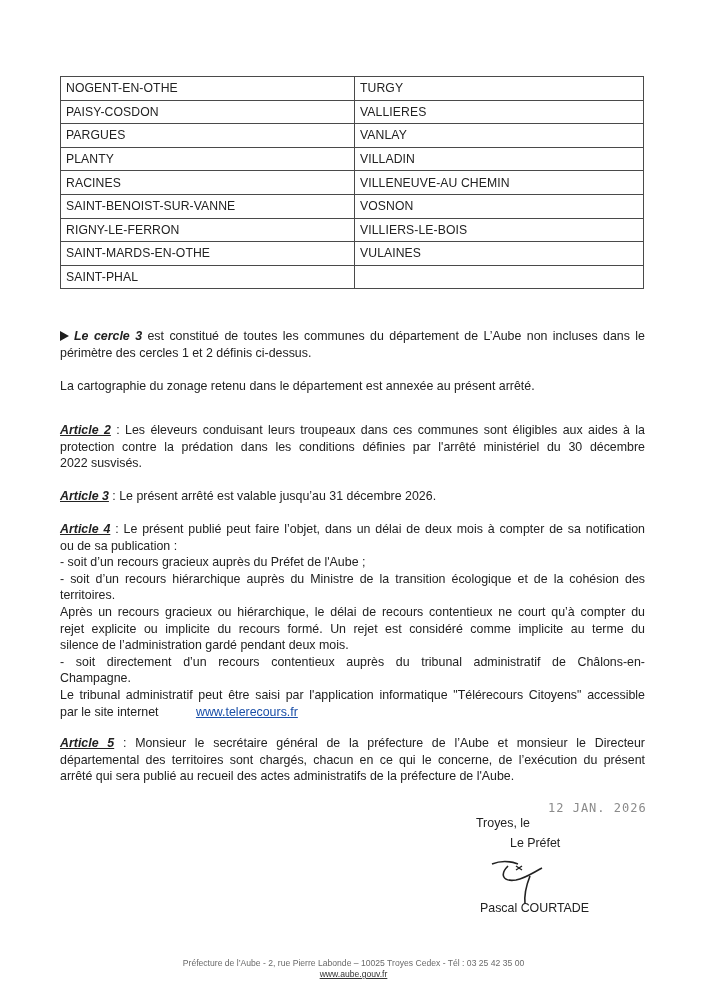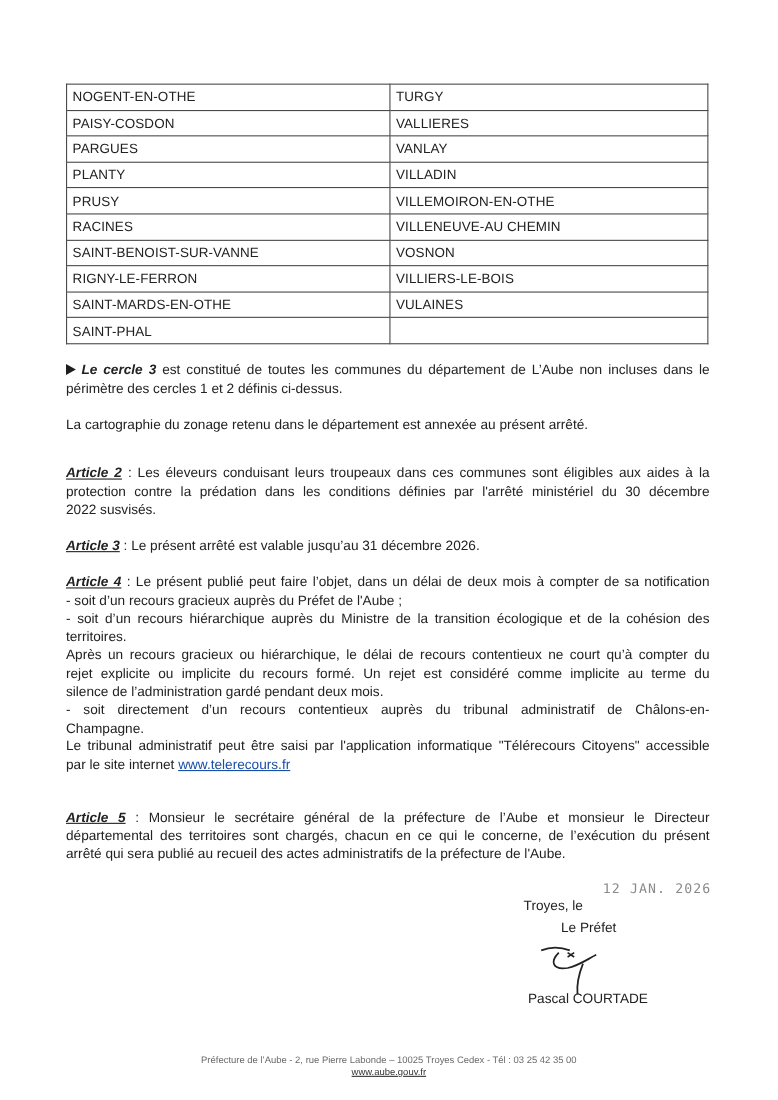--- a/index.html
+++ b/index.html
@@ -23,21 +23,21 @@
   table.communes td.col-left { width: 288px; }
 
   .para {
     position: absolute; left: 60px; width: 585px; font-size: 12.4px;
     line-height: 16.6px; color: #222; text-align: justify;
   }
   .para .article-label { font-weight: bold; font-style: italic; text-decoration: underline; }
   .arrow { display: inline-block; width: 0; height: 0; border-top: 5px solid transparent;
     border-bottom: 5px solid transparent; border-left: 9px solid #1e1e1e; margin-right: 5px; vertical-align: -1px; }
   .cercle { font-weight: bold; font-style: italic; }
-  a.link { color: #1a4fa8; text-decoration: underline; }
+  a.link { color: #1a4fa8; text-decoration: underline; margin-left: 34px; }
   .line { display: block; }
   .justify-last { text-align-last: justify; }
 
   .signature-block { position: absolute; left: 470px; top: 800px; width: 200px; font-size: 12.4px; color: #222; }
   .date-place { position: absolute; left: 6px; top: 16px; text-align: right; }
   .stamp-date {
     position: absolute; left: 78px; top: 1px; font-family: "DejaVu Sans Mono", monospace;
     font-size: 12px; color: #8a8a8a; letter-spacing: 1px;
   }
   .prefet-title { position: absolute; left: 40px; top: 36px; }
@@ -65,24 +65,20 @@
           <td class="col-left">PAISY-COSDON</td>
           <td class="col-right">VALLIERES</td>
         </tr>
         <tr>
           <td class="col-left">PARGUES</td>
           <td class="col-right">VANLAY</td>
         </tr>
         <tr>
           <td class="col-left">PLANTY</td>
           <td class="col-right">VILLADIN</td>
-        </tr>
-        <tr>
-          <td class="col-left">PRUSY</td>
-          <td class="col-right">VILLEMOIRON-EN-OTHE</td>
         </tr>
         <tr>
           <td class="col-left">RACINES</td>
           <td class="col-right">VILLENEUVE-AU CHEMIN</td>
         </tr>
         <tr>
           <td class="col-left">SAINT-BENOIST-SUR-VANNE</td>
           <td class="col-right">VOSNON</td>
         </tr>
         <tr>
@@ -114,20 +110,21 @@
     <span class="line justify-last">protection contre la prédation dans les conditions définies par l'arrêté ministériel du 30 décembre</span>
     <span class="line">2022 susvisés.</span>
   </div>
 
   <div class="para" style="top:488px;">
     <span class="article-label">Article 3</span><span> : Le présent arrêté est valable jusqu’au 31 décembre 2026.</span>
   </div>
 
   <div class="para" style="top:521px;">
     <span class="line justify-last"><span class="article-label">Article 4</span><span> : Le présent publié peut faire l’objet, dans un délai de deux mois à compter de sa notification</span></span>
+    <span class="line">ou de sa publication :</span>
     <span class="line">- soit d’un recours gracieux auprès du Préfet de l'Aube ;</span>
     <span class="line justify-last">- soit d’un recours hiérarchique auprès du Ministre de la transition écologique et de la cohésion des</span>
     <span class="line">territoires.</span>
     <span class="line justify-last">Après un recours gracieux ou hiérarchique, le délai de recours contentieux ne court qu’à compter du</span>
     <span class="line justify-last">rejet explicite ou implicite du recours formé. Un rejet est considéré comme implicite au terme du</span>
     <span class="line">silence de l’administration gardé pendant deux mois.</span>
     <span class="line justify-last">- soit directement d’un recours contentieux auprès du tribunal administratif de Châlons-en-</span>
     <span class="line">Champagne.</span>
     <span class="line justify-last">Le tribunal administratif peut être saisi par l'application informatique "Télérecours Citoyens" accessible</span>
     <span class="line"><span>par le site internet </span><a class="link">www.telerecours.fr</a></span>

